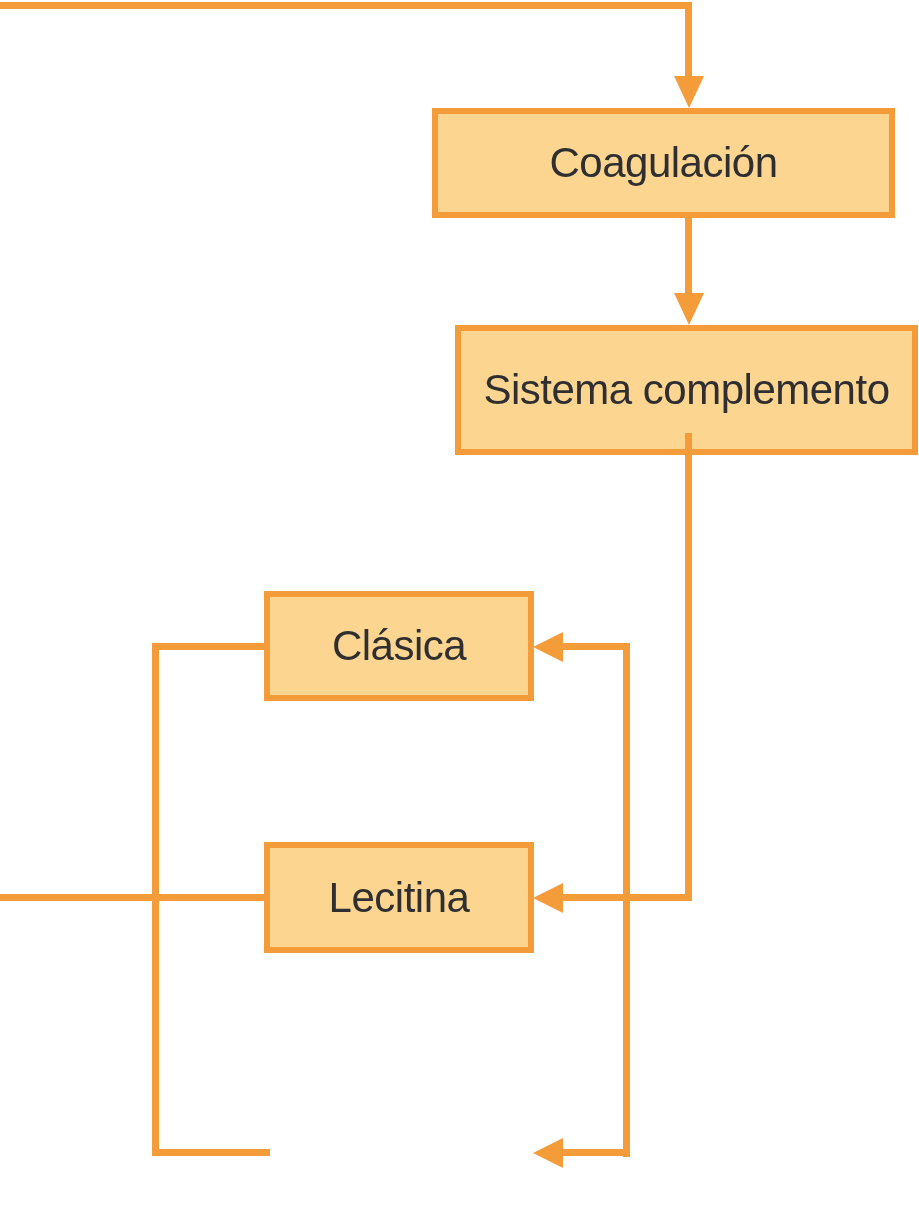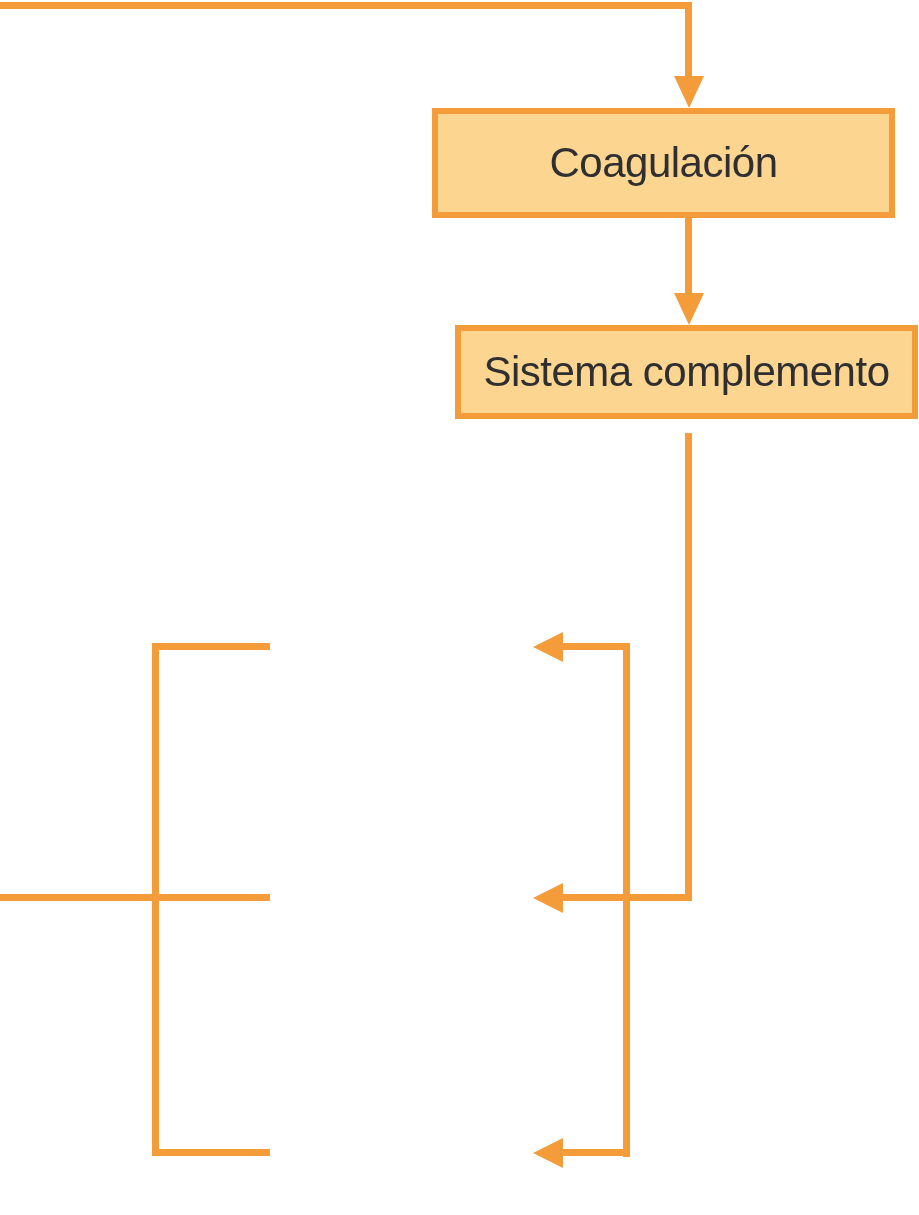--- a/index.html
+++ b/index.html
@@ -53,21 +53,21 @@
     border-top: 32px solid var(--line);
   }
   .arrow.left {
     border-top: 15px solid transparent;
     border-bottom: 15px solid transparent;
     border-right: 30px solid var(--line);
   }
 
   
   #node-coagulacion   { left: 432px; top: 108px;  width: 463px; height: 110px; }
-  #node-sistema       { left: 455px; top: 325px;  width: 463px; height: 94px; }
+  #node-sistema       { left: 455px; top: 325px;  width: 463px; height: 130px; }
   #node-clasica       { left: 264px; top: 591px;  width: 270px; height: 110px; }
   #node-lecitina      { left: 264px; top: 842px;  width: 270px; height: 111px; }
   #node-alternativa   { left: 264px; top: 1096px; width: 270px; height: 112px; }
 
   
   #top-h              { left: 0;     top: 2px;    width: 692px; height: 7px; }
   #top-v              { left: 685px; top: 2px;    width: 7px;   height: 74px; }
   #arrow-coagulacion  { left: 674px; top: 76px; }
 
   
@@ -124,16 +124,22 @@
   <div class="arrow left" id="arrow-lecitina"></div>
 
   <div class="line" id="alternativa-h"></div>
   <div class="arrow left" id="arrow-alternativa"></div>
 
   <div class="line" id="left-bus-v"></div>
   <div class="line" id="clasica-left-h"></div>
   <div class="line" id="lecitina-left-h"></div>
   <div class="line" id="alternativa-left-h"></div>
 
+  <div class="node" id="node-clasica">
+    <span class="label">Clásica</span>
+  </div>
 
+  <div class="node" id="node-lecitina">
+    <span class="label">Lecitina</span>
+  </div>
 
 
 </div>
 
 </body></html>

